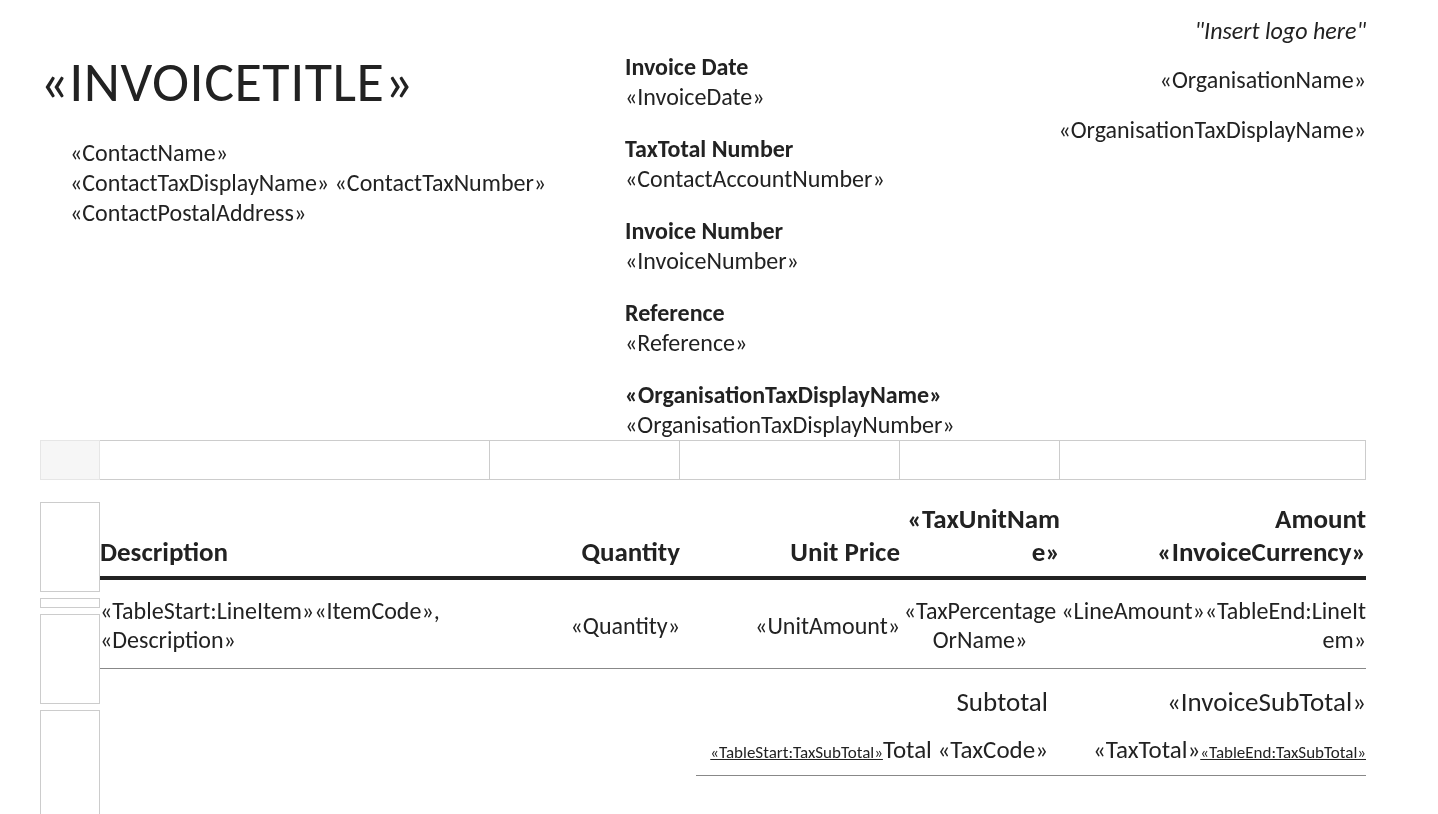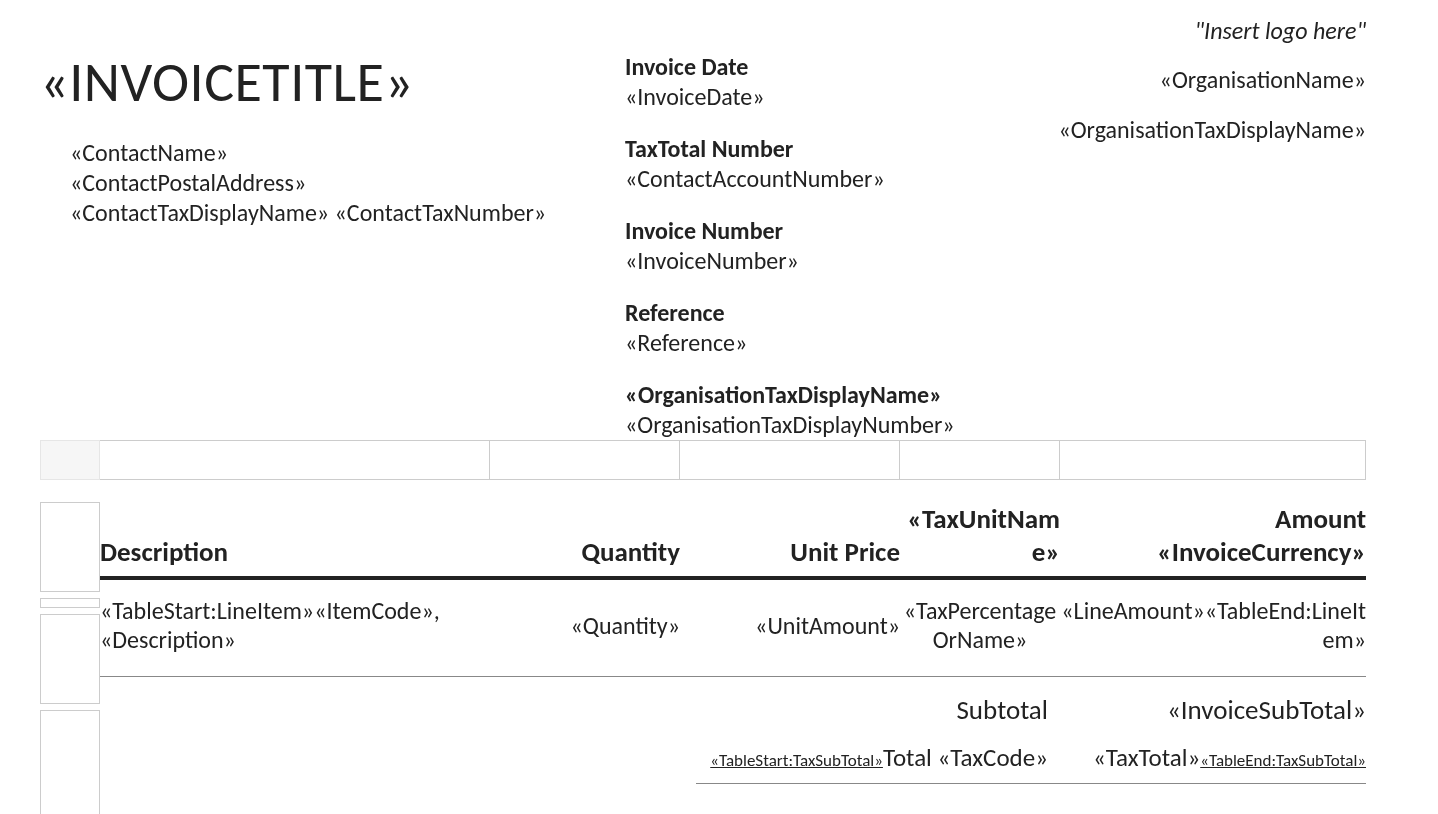--- a/index.html
+++ b/index.html
@@ -103,21 +103,21 @@
     font-size: 27px;
   }
   .th-desc { flex: 0 0 390px; }
   .th-qty  { flex: 0 0 190px; text-align:right; }
   .th-price{ flex: 0 0 220px; text-align:right; }
   .th-tax  { flex: 0 0 160px; text-align:right; word-break: break-word; }
   .th-amt  { flex: 1; text-align:right; word-break: break-word; }
   .trow {
     display: flex;
     align-items: center;
-    padding: 16px 0 22px 0;
+    padding: 16px 0 14px 0;
     border-bottom: 1px solid #888;
     font-size: 24px;
   }
   .td-desc { flex: 0 0 390px; word-break: break-word;}
   .td-qty  { flex: 0 0 190px; text-align:right; }
   .td-price{ flex: 0 0 220px; text-align:right; }
   .td-tax  { flex: 0 0 160px; text-align:center; word-break: break-word;}
   .td-amt  { flex: 1; text-align:right; word-break: break-word;}
   .totals-wrap {
     margin-top: 6px;
@@ -143,25 +143,25 @@
 </head>
 <body>
 
 <div class="page">
 
   <div class="header">
     <div class="col-left">
       <div class="title">«INVOICETITLE»</div>
       <div class="contact">
         <div>«ContactName»</div>
-        <div>«ContactPostalAddress»</div>
         <div>
           <span>«ContactTaxDisplayName»</span>
           <span>«ContactTaxNumber»</span>
         </div>
+        <div>«ContactPostalAddress»</div>
       </div>
     </div>
 
     <div class="col-mid">
       <div class="meta-block">
         <div class="meta-label">Invoice Date</div>
         <div class="meta-val">«InvoiceDate»</div>
       </div>
       <div class="meta-block">
         <div class="meta-label">TaxTotal Number</div>

